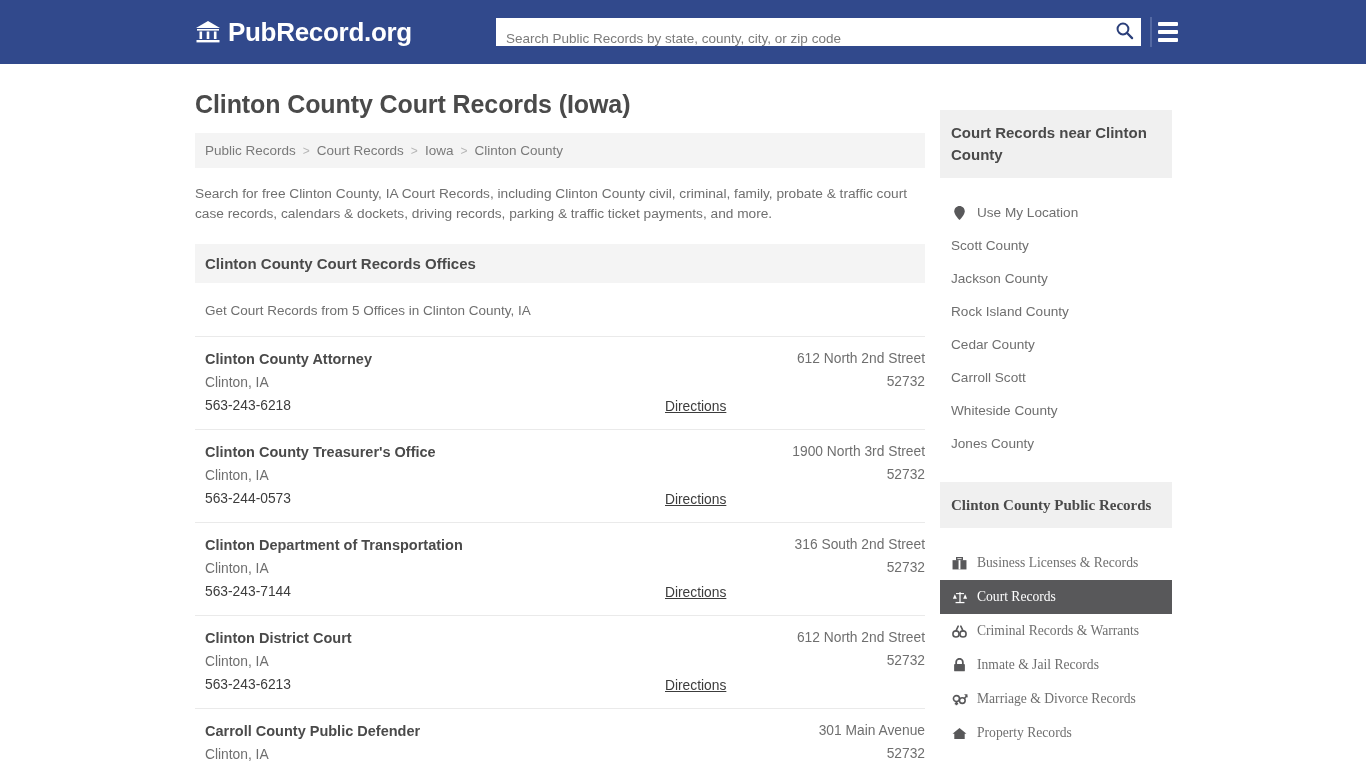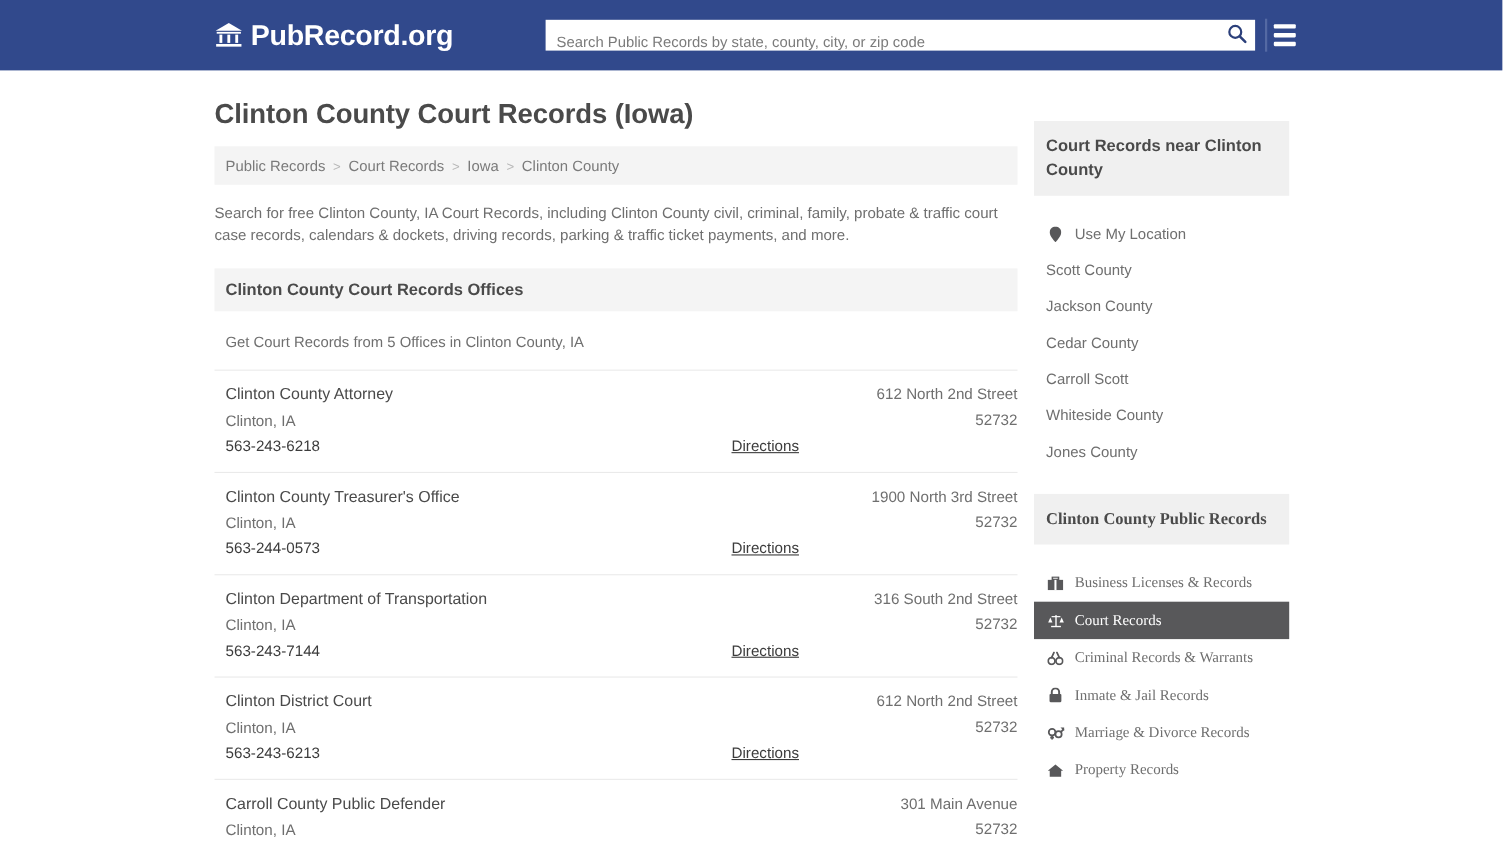--- a/index.html
+++ b/index.html
@@ -147,21 +147,21 @@
   .office {
     display: flex;
     border-top: 1px solid #eaeaea;
     padding: 14px 0 14px 10px;
   }
   .office:first-of-type { border-top: none; padding-top: 4px; }
   .office-left { width: 460px; }
   .office-right { flex: 1; }
   .office-name {
     font-size: 14.5px;
-    font-weight: normal;
+    font-weight: bold;
     color: #4a4a4a;
     margin-bottom: 8px;
   }
   .office-line {
     font-size: 13.8px;
     color: #6f6f6f;
     margin-bottom: 8px;
   }
   .office-phone {
     font-size: 13.8px;
@@ -355,20 +355,23 @@
           </span>
           <span>Use My Location</span>
         </li>
         <li>
           <span>Scott County</span>
         </li>
         <li>
           <span>Jackson County</span>
         </li>
         <li>
+          <span>Rock Island County</span>
+        </li>
+        <li>
           <span>Cedar County</span>
         </li>
         <li>
           <span>Carroll Scott</span>
         </li>
         <li>
           <span>Whiteside County</span>
         </li>
         <li>
           <span>Jones County</span>

